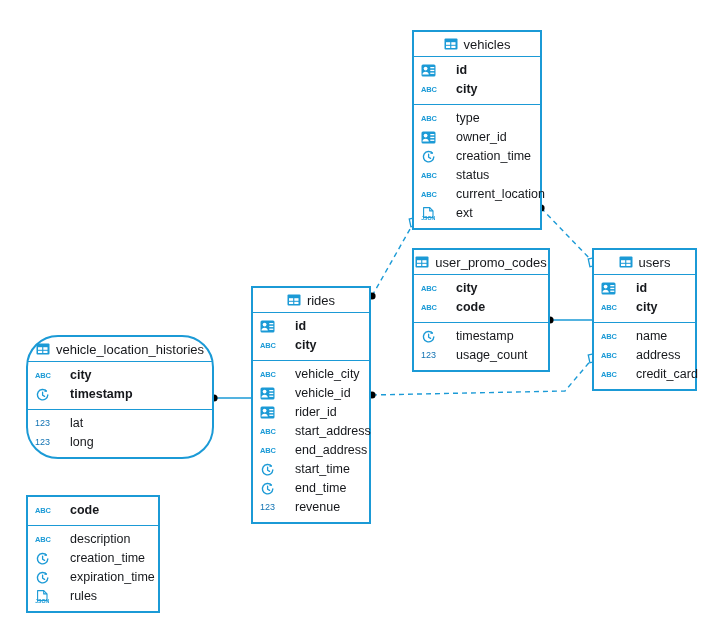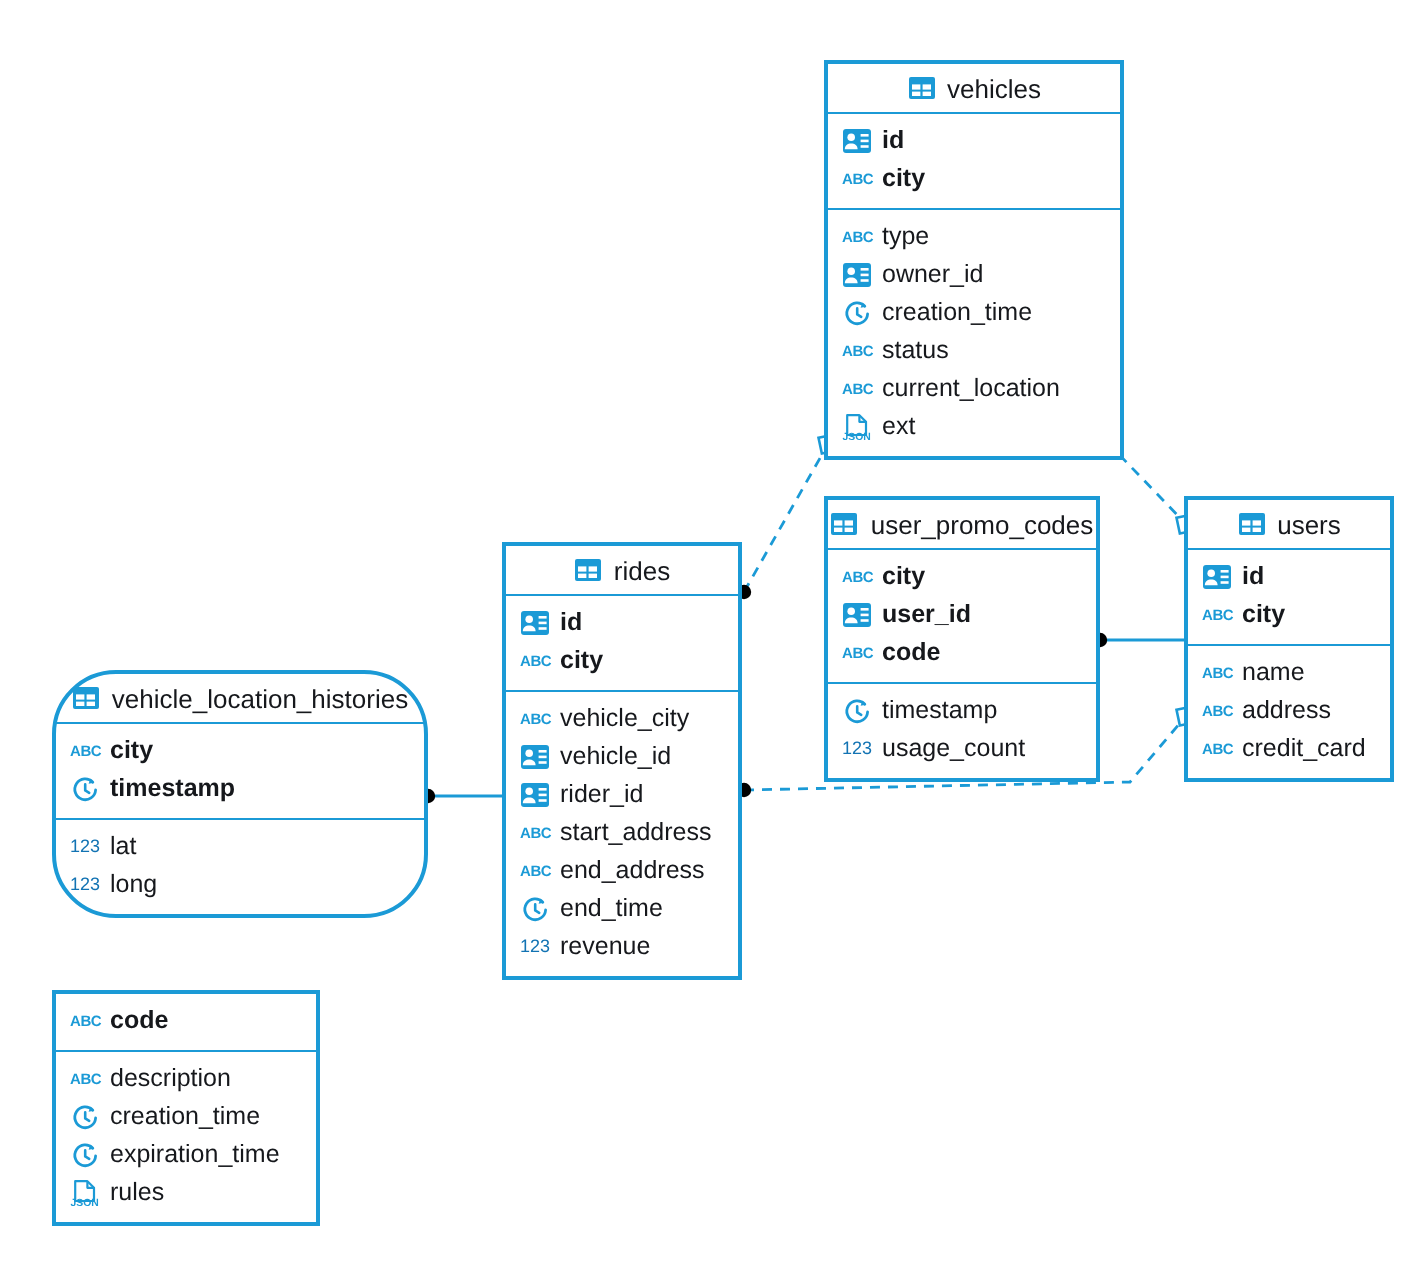--- a/index.html
+++ b/index.html
@@ -24,21 +24,21 @@
     border-bottom:1px solid #1b9ad6;
     font-size:13px;color:#16181c;
     padding:0 8px;
     white-space:nowrap;
   }
   .tbl-section{
     padding:4px 7px 5px 7px;
   }
   .tbl-section + .tbl-section{border-top:1px solid #1b9ad6;}
   .col{
-    display:flex;align-items:center;gap:5px;
+    display:flex;align-items:center;gap:20px;
     height:19px;
     font-size:12.5px;color:#16181c;
     white-space:nowrap;
   }
   .col.pk{font-weight:bold;}
   .col .cname{line-height:1;}
 
   
   .ico{flex:0 0 auto;display:inline-block;line-height:0;}
   .ico svg{display:block;}
@@ -76,21 +76,21 @@
       </g>
       <g>
         <path d="M 550 320 L 592 320" fill="none" stroke="#1b9ad6" stroke-width="1.4"></path>
         <circle cx="550" cy="320" r="3.6" fill="#000"></circle>
       </g>
       <g>
         <path d="M 214 398 L 251 398" fill="none" stroke="#1b9ad6" stroke-width="1.4"></path>
         <circle cx="214" cy="398" r="3.6" fill="#000"></circle>
       </g>
     </svg>
-<div class="table" style="left: 412px; top: 30px; width: 150px;">
+<div class="table" style="left: 412px; top: 30px; width: 130px;">
       <div class="tbl-header">
         <span class="ico">
           <svg width="14" height="12" viewBox="0 0 14 12">
             <rect x="0.5" y="0.5" width="13" height="11" rx="1" fill="#1b9ad6"></rect>
             <rect x="2" y="4.2" width="4.2" height="2.6" fill="#fff"></rect>
             <rect x="7.3" y="4.2" width="4.2" height="2.6" fill="#fff"></rect>
             <rect x="2" y="7.8" width="4.2" height="2.2" fill="#fff"></rect>
             <rect x="7.3" y="7.8" width="4.2" height="2.2" fill="#fff"></rect>
           </svg>
         </span>
@@ -175,33 +175,20 @@
           </svg>
         </span>
         <span>user_promo_codes</span>
       </div>
       <div class="tbl-section">
         <div class="col pk">
           <span class="ico ico-abc">ABC</span>
           <span class="cname">city</span>
         </div>
         <div class="col pk">
-          <span class="ico">
-            <svg width="15" height="13" viewBox="0 0 15 13">
-              <rect x="0.5" y="0.5" width="14" height="12" rx="1.5" fill="#1b9ad6"></rect>
-              <circle cx="4.6" cy="4.6" r="1.9" fill="#fff"></circle>
-              <path d="M1.4 10.6c0-1.9 1.4-2.9 3.2-2.9s3.2 1 3.2 2.9z" fill="#fff"></path>
-              <rect x="9.3" y="3" width="4" height="1.3" fill="#fff"></rect>
-              <rect x="9.3" y="5.8" width="4" height="1.3" fill="#fff"></rect>
-              <rect x="9.3" y="8.6" width="4" height="1.3" fill="#fff"></rect>
-            </svg>
-          </span>
-          <span class="cname">user_id</span>
-        </div>
-        <div class="col pk">
           <span class="ico ico-abc">ABC</span>
           <span class="cname">code</span>
         </div>
       </div>
       <div class="tbl-section">
         <div class="col">
           <span class="ico">
             <svg width="15" height="14" viewBox="0 0 15 14">
               <path d="M11.4 3.1A5.2 5.2 0 1 0 12.8 7" fill="none" stroke="#1b9ad6" stroke-width="1.4" stroke-linecap="round"></path>
               <path d="M10.3 1.2l1.6 2.2-2.6.5z" fill="#1b9ad6"></path>
@@ -256,21 +243,21 @@
         <div class="col">
           <span class="ico ico-abc">ABC</span>
           <span class="cname">address</span>
         </div>
         <div class="col">
           <span class="ico ico-abc">ABC</span>
           <span class="cname">credit_card</span>
         </div>
       </div>
     </div>
-    <div class="table" style="left: 251px; top: 271px; width: 120px;">
+    <div class="table" style="left: 251px; top: 286px; width: 120px;">
       <div class="tbl-header">
         <span class="ico">
           <svg width="14" height="12" viewBox="0 0 14 12">
             <rect x="0.5" y="0.5" width="13" height="11" rx="1" fill="#1b9ad6"></rect>
             <rect x="2" y="4.2" width="4.2" height="2.6" fill="#fff"></rect>
             <rect x="7.3" y="4.2" width="4.2" height="2.6" fill="#fff"></rect>
             <rect x="2" y="7.8" width="4.2" height="2.2" fill="#fff"></rect>
             <rect x="7.3" y="7.8" width="4.2" height="2.2" fill="#fff"></rect>
           </svg>
         </span>
@@ -326,20 +313,30 @@
           </span>
           <span class="cname">rider_id</span>
         </div>
         <div class="col">
           <span class="ico ico-abc">ABC</span>
           <span class="cname">start_address</span>
         </div>
         <div class="col">
           <span class="ico ico-abc">ABC</span>
           <span class="cname">end_address</span>
+        </div>
+        <div class="col">
+          <span class="ico">
+            <svg width="15" height="14" viewBox="0 0 15 14">
+              <path d="M11.4 3.1A5.2 5.2 0 1 0 12.8 7" fill="none" stroke="#1b9ad6" stroke-width="1.4" stroke-linecap="round"></path>
+              <path d="M10.3 1.2l1.6 2.2-2.6.5z" fill="#1b9ad6"></path>
+              <path d="M7.6 4.2v3l2 1.2" fill="none" stroke="#1b9ad6" stroke-width="1.3" stroke-linecap="round" stroke-linejoin="round"></path>
+            </svg>
+          </span>
+          <span class="cname">start_time</span>
         </div>
         <div class="col">
           <span class="ico">
             <svg width="15" height="14" viewBox="0 0 15 14">
               <path d="M11.4 3.1A5.2 5.2 0 1 0 12.8 7" fill="none" stroke="#1b9ad6" stroke-width="1.4" stroke-linecap="round"></path>
               <path d="M10.3 1.2l1.6 2.2-2.6.5z" fill="#1b9ad6"></path>
               <path d="M7.6 4.2v3l2 1.2" fill="none" stroke="#1b9ad6" stroke-width="1.3" stroke-linecap="round" stroke-linejoin="round"></path>
             </svg>
           </span>
           <span class="cname">end_time</span>

